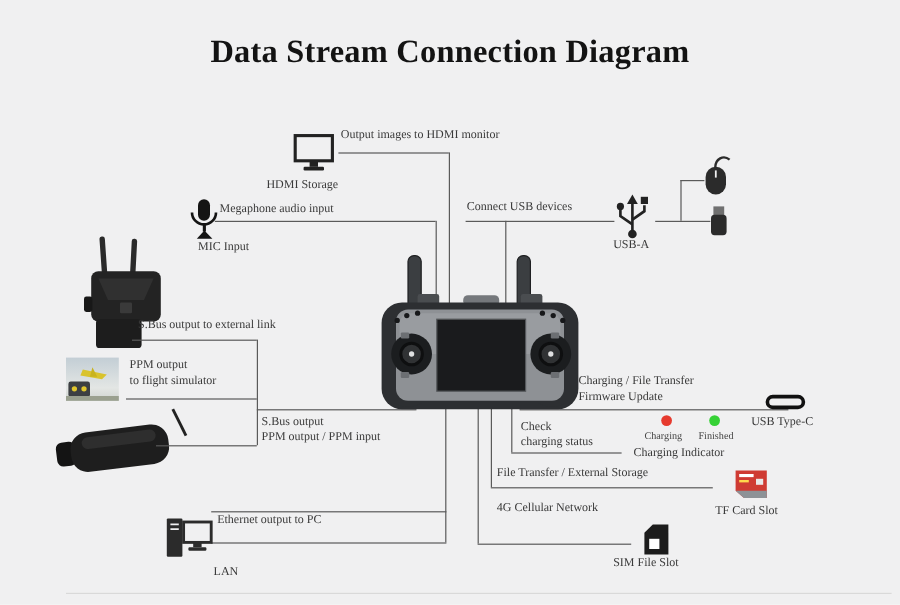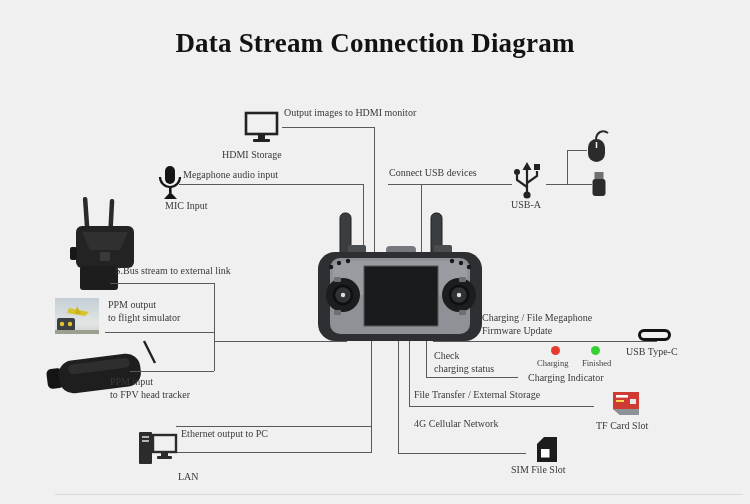--- a/index.html
+++ b/index.html
@@ -93,21 +93,21 @@
 
   <svg style="left:60px;top:192px" width="90" height="102" viewBox="0 0 90 102">
     <rect x="24" y="5" width="4.5" height="36" rx="2" fill="#2a2a2a" transform="rotate(-4 26 23)"></rect>
     <rect x="49" y="7" width="4.5" height="34" rx="2" fill="#2a2a2a" transform="rotate(3 51 24)"></rect>
     <rect x="16" y="34" width="58" height="42" rx="6" fill="#232323"></rect>
     <path d="M22,40 L68,40 L60,58 L30,58 Z" fill="#303030"></path>
     <rect x="20" y="74" width="38" height="24" rx="3" fill="#1d1d1d"></rect>
     <rect x="10" y="55" width="7" height="13" rx="2" fill="#181818"></rect>
     <rect x="40" y="60" width="10" height="9" rx="1" fill="#3a3a3a"></rect>
   </svg>
-  <div class="lbl" style="left:115px;top:265px">S.Bus stream to external link</div>
+  <div class="lbl" style="left:115px;top:265px">S.Bus output to external link</div>
   <div class="ln h" style="left:110px;top:283px;width:104px"></div>
   <div class="ln v" style="left:214px;top:283px;height:88px"></div>
 
   <div class="photo">
     <svg width="44" height="36" viewBox="0 0 44 36">
       <path d="M14,10 L34,14 L30,18 L12,15 Z" fill="#d9c32d"></path>
       <path d="M22,8 L26,16 L20,16 Z" fill="#c9b31f"></path>
       <rect x="2" y="20" width="18" height="13" rx="2" fill="#3c3f42"></rect>
       <circle cx="7" cy="26" r="2.2" fill="#e0c62e"></circle>
       <circle cx="15" cy="26" r="2.2" fill="#e0c62e"></circle>
@@ -115,34 +115,34 @@
     </svg>
   </div>
   <div class="lbl" style="left:108px;top:299px">
     <span style="display:block">PPM output</span>
     <span style="display:block">to flight simulator</span>
   </div>
   <div class="ln h" style="left:105px;top:332px;width:109px"></div>
 
   <div class="ln h" style="left:214px;top:341px;width:132px"></div>
   <div class="ln v" style="left:346px;top:336px;height:6px"></div>
+  <div class="lbl" style="left:218px;top:346px">
+    <span style="display:block">S.Bus output</span>
+    <span style="display:block">PPM output / PPM input</span>
+  </div>
 
   <svg style="left:45px;top:333px" width="115" height="64" viewBox="0 0 115 64">
     <line x1="99" y1="8" x2="110" y2="30" stroke="#222" stroke-width="2.4"></line>
     <g transform="rotate(-7 55 42)">
       <rect x="2" y="30" width="16" height="20" rx="5" fill="#141414"></rect>
       <rect x="14" y="24" width="82" height="33" rx="14" fill="#1e1e1e"></rect>
       <rect x="24" y="28" width="62" height="10" rx="5" fill="#2e2e2e"></rect>
     </g>
   </svg>
   <div class="ln h" style="left:130px;top:371px;width:84px"></div>
-  <div class="lbl" style="left:110px;top:376px">
-    <span style="display:block">PPM input</span>
-    <span style="display:block">to FPV head tracker</span>
-  </div>
 
   <div class="ln v" style="left:371px;top:337px;height:115px"></div>
   <div class="ln h" style="left:176px;top:426px;width:196px"></div>
   <div class="ln h" style="left:176px;top:452px;width:196px"></div>
   <div class="lbl" style="left:181px;top:428px">
     <span style="display:block">Ethernet output to PC</span>
   </div>
   <div class="lbl" style="left:178px;top:471px">LAN</div>
 
   <svg style="left:135px;top:428px" width="45" height="40" viewBox="0 0 45 40">
@@ -185,21 +185,21 @@
   </div>
   <div class="dot red" style="left:551px;top:346px"></div>
   <div class="dot green" style="left:591px;top:346px"></div>
   <div class="lbl small" style="left:537px;top:359px">Charging</div>
   <div class="lbl small" style="left:582px;top:359px">Finished</div>
   <div class="lbl" style="left:528px;top:372px">Charging Indicator</div>
 
   <div class="ln v" style="left:433px;top:334px;height:7px"></div>
   <div class="ln h" style="left:433px;top:341px;width:224px"></div>
   <div class="lbl" style="left:482px;top:312px">
-    <span style="display:block">Charging / File Megaphone</span>
+    <span style="display:block">Charging / File Transfer</span>
     <span style="display:block">Firmware Update</span>
   </div>
   <div class="usbc-pill"></div>
   <div class="lbl" style="left:626px;top:346px">USB Type-C</div>
 
   <svg style="left:300px;top:195px" width="200" height="150" viewBox="0 0 200 150">
     <rect x="40" y="18" width="11" height="46" rx="5" fill="#3b3e41" stroke="#1f2022" stroke-width="1"></rect>
     <rect x="131" y="18" width="11" height="46" rx="5" fill="#3b3e41" stroke="#1f2022" stroke-width="1"></rect>
     <rect x="48" y="50" width="18" height="9" rx="2" fill="#4a4d50"></rect>
     <rect x="134" y="50" width="18" height="9" rx="2" fill="#4a4d50"></rect>

